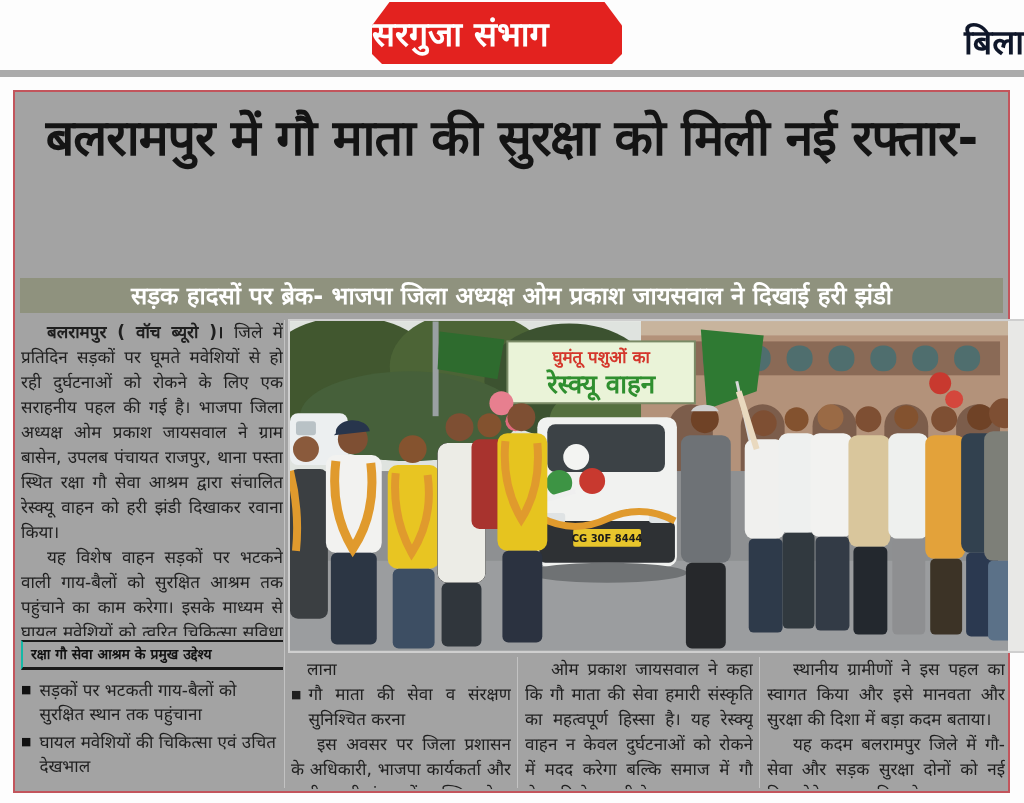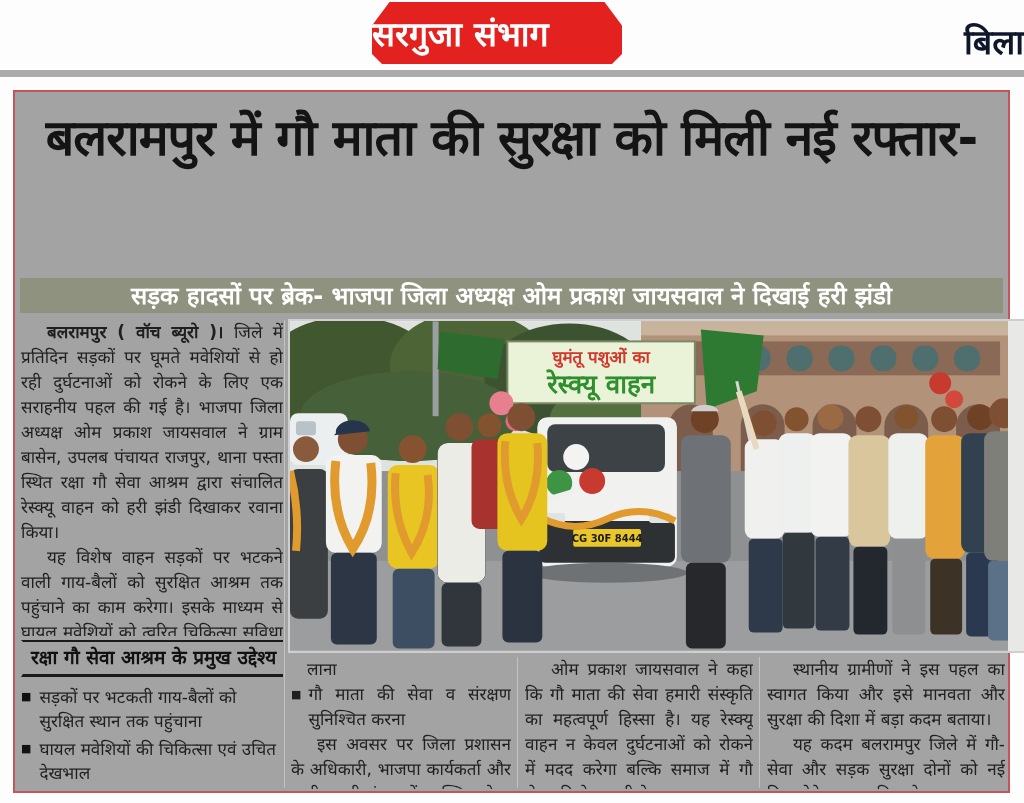--- a/index.html
+++ b/index.html
@@ -29,23 +29,23 @@
     font-size: 24px; font-weight: 700; white-space: nowrap; }
 
   
   .body-text { font-size: 17px; line-height: 25px; color: #1f1f1f; text-align: justify; }
   .body-text p { text-indent: 26px; }
   .dateline { font-weight: 800; }
 
   .col1 { position: absolute; left: 6px; top: 228px; width: 262px; height: 316px; overflow: hidden; }
 
   .objectives { position: absolute; left: 6px; top: 548px; width: 262px; height: 148px; overflow: hidden; }
-  .objectives-title { font-size: 19px; font-weight: 800; color: #111;
+  .objectives-title { font-size: 14px; font-weight: 800; color: #111;
     border-bottom: 3px solid #1a1a1a; padding: 2px 4px 4px 8px; margin-bottom: 8px;
-    border-left: 2px solid #a3a3a3; border-top: 2px solid #1a1a1a; white-space: nowrap; }
+    border-left: 2px solid #14b8a6; border-top: 2px solid #1a1a1a; white-space: nowrap; }
   .obj-item { display: flex; gap: 8px; font-size: 17px; line-height: 24px; color:#1f1f1f; margin-bottom: 4px; }
   .obj-item .sq { font-size: 11px; line-height: 24px; color:#111; }
 
   .vsep { position: absolute; background: #c2c2c2; width: 1px; }
   .vsep.main { left: 269px; top: 228px; height: 468px; }
   .vsep.s2 { left: 502px; top: 565px; height: 131px; }
   .vsep.s3 { left: 744px; top: 565px; height: 131px; }
 
   .col-bottom { position: absolute; top: 565px; height: 132px; overflow: hidden; }
   .col2 { left: 276px; width: 220px; }

